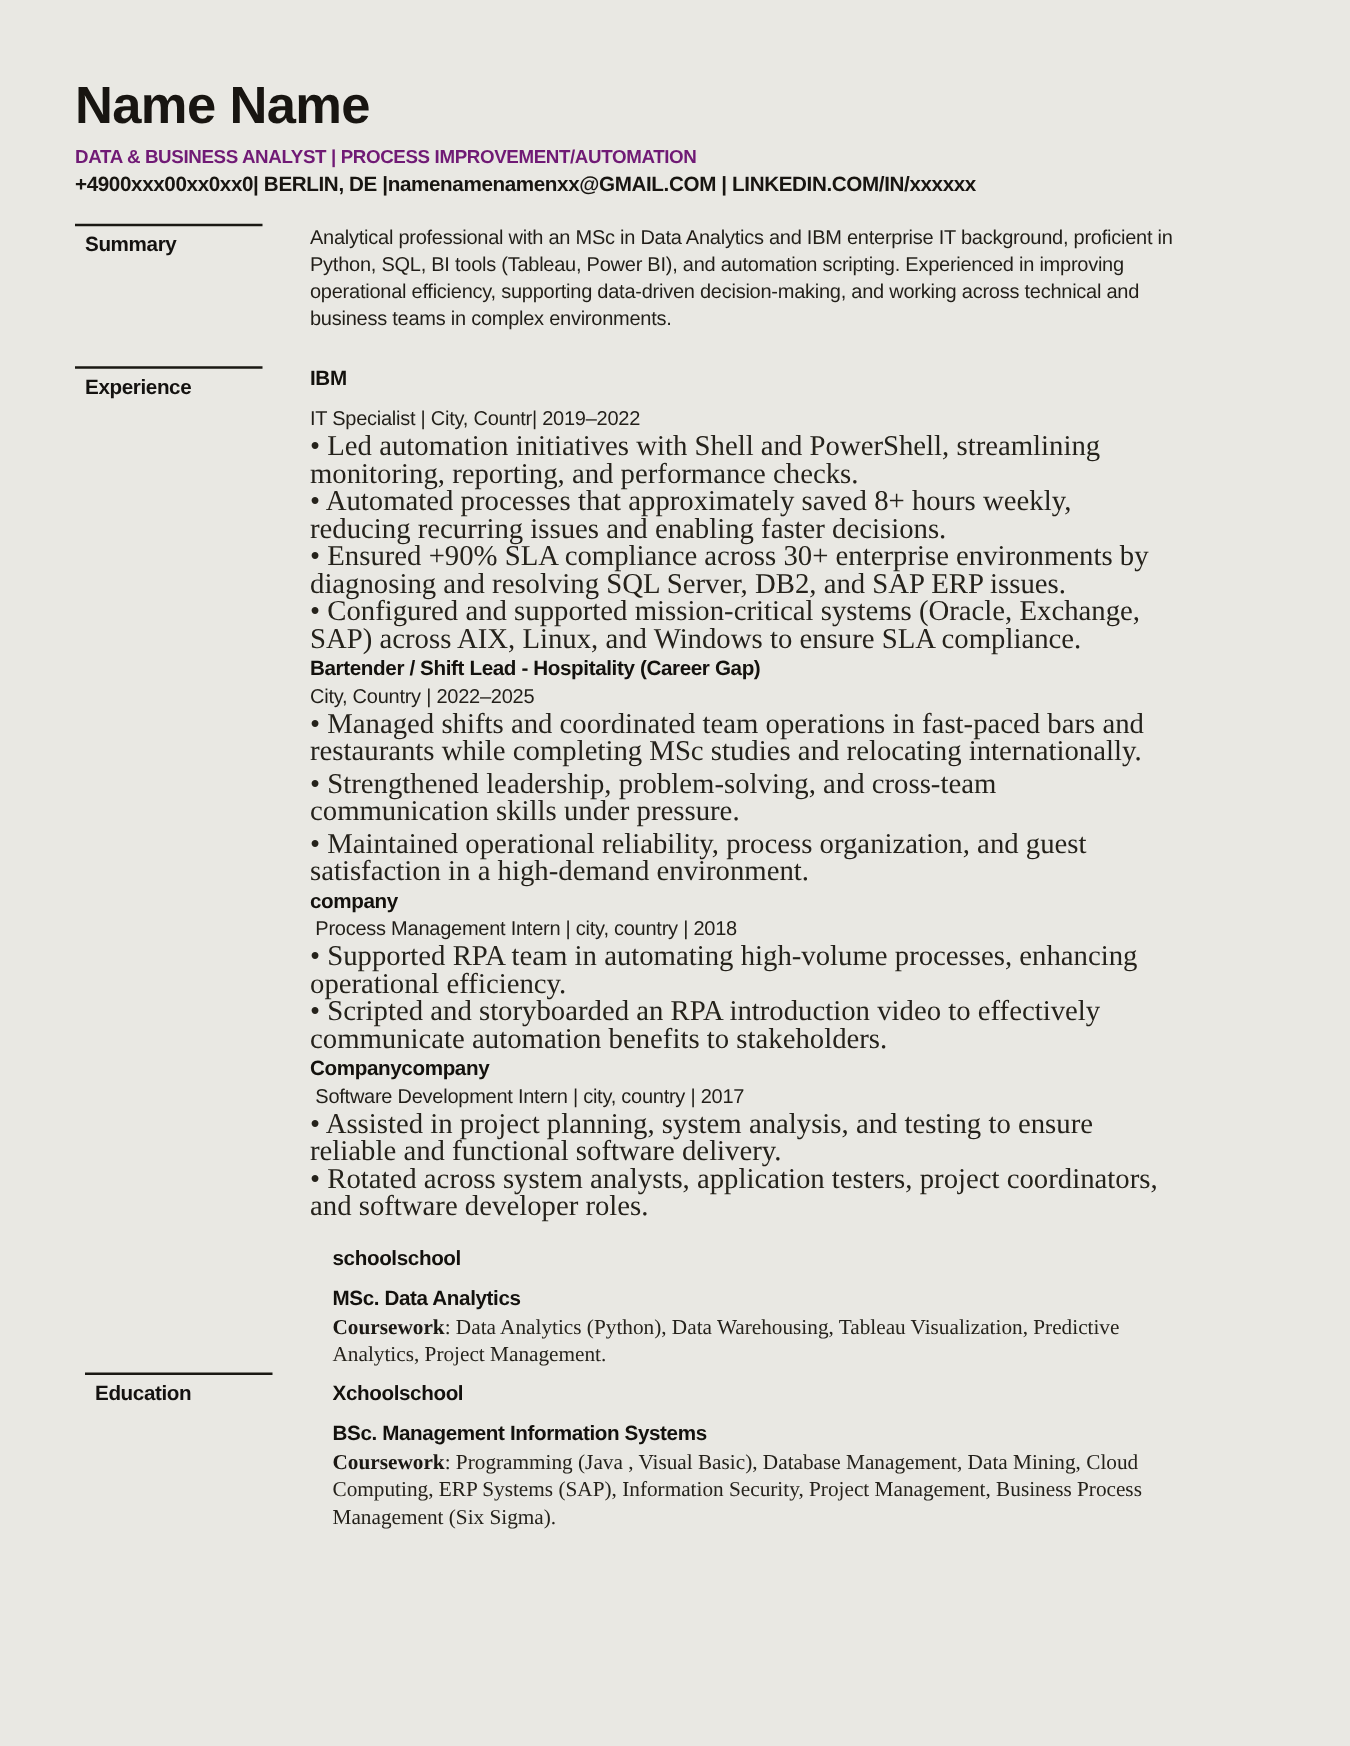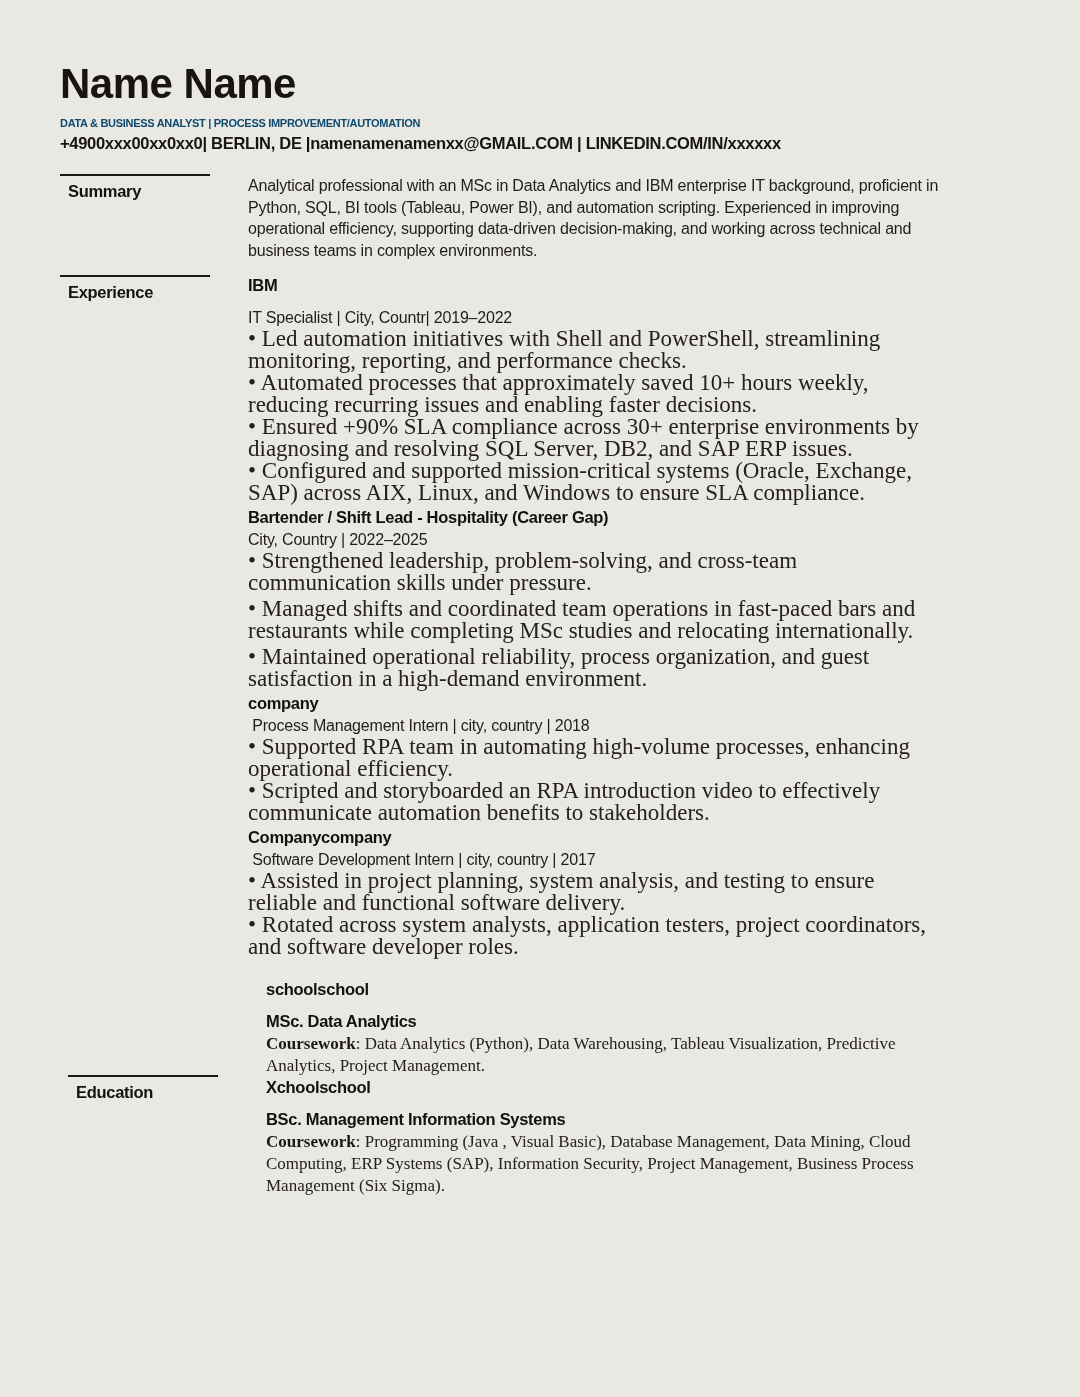--- a/index.html
+++ b/index.html
@@ -27,41 +27,41 @@
     margin: 0;
     font-family: "Liberation Sans", sans-serif;
     font-size: 42px;
     font-weight: 700;
     letter-spacing: -0.5px;
     line-height: 48px;
     color: #181511;
   }
   .headline {
     margin-top: 9px;
-    font-size: 11px;
-    font-weight: 700;
-    letter-spacing: -0.3px;
-    color: #0c4a6e;
+    font-size: 15px;
+    font-weight: 700;
+    letter-spacing: -0.3px;
+    color: #701a75;
   }
   .contact-line {
     margin-top: 5px;
     font-size: 16.5px;
     font-weight: 700;
     letter-spacing: -0.3px;
     color: #181511;
     white-space: pre-wrap;
   }
 
   
   .section-row {
     display: flex;
     align-items: flex-start;
   }
   .sec-summary    { margin-top: 21px; }
-  .sec-experience { margin-top: 14px; }
+  .sec-experience { margin-top: 27px; }
   .sec-education  { margin-top: 18px; align-items: center; }
 
   .label-col {
     width: 188px;
     flex: 0 0 188px;
   }
   .label-rule {
     width: 150px;
     height: 0;
     border-top: 2px solid #1a1813;
@@ -113,21 +113,21 @@
   .bullet {
     margin: 0;
     font-family: "Liberation Serif", serif;
     font-size: 23px;
     line-height: 22px;
     color: #25221b;
   }
   .bullets-spaced .bullet + .bullet { margin-top: 4px; }
 
   
-  .edu-item + .edu-item { }
+  .edu-item + .edu-item { margin-top: 10px; }
   .school-name {
     margin: 0;
     font-size: 16.5px;
     font-weight: 700;
     letter-spacing: -0.3px;
     line-height: 21px;
     color: #13110d;
   }
   .degree-name {
     margin: 11px 0 0 0;
@@ -175,32 +175,32 @@
       <div class="label-rule"></div>
       <div class="label-text">Experience</div>
     </div>
     <div class="content-col">
 
       <div class="job job-first">
         <p class="company-name">IBM</p>
         <p class="job-meta">IT Specialist | City, Countr| 2019–2022</p>
         <div class="bullets">
           <p class="bullet">• Led automation initiatives with Shell and PowerShell, streamlining monitoring, reporting, and performance checks.</p>
-          <p class="bullet">• Automated processes that approximately saved 10+ hours weekly, reducing recurring issues and enabling faster decisions.</p>
+          <p class="bullet">• Automated processes that approximately saved 8+ hours weekly, reducing recurring issues and enabling faster decisions.</p>
           <p class="bullet">• Ensured +90% SLA compliance across 30+ enterprise environments by diagnosing and resolving SQL Server, DB2, and SAP ERP issues.</p>
           <p class="bullet">• Configured and supported mission-critical systems (Oracle, Exchange, SAP) across AIX, Linux, and Windows to ensure SLA compliance.</p>
         </div>
       </div>
 
       <div class="job">
         <p class="company-name">Bartender / Shift Lead - Hospitality (Career Gap)</p>
         <p class="job-meta">City, Country | 2022–2025</p>
         <div class="bullets bullets-spaced">
+          <p class="bullet">• Managed shifts and coordinated team operations in fast-paced bars and restaurants while completing MSc studies and relocating internationally.</p>
           <p class="bullet">• Strengthened leadership, problem-solving, and cross-team communication skills under pressure.</p>
-          <p class="bullet">• Managed shifts and coordinated team operations in fast-paced bars and restaurants while completing MSc studies and relocating internationally.</p>
           <p class="bullet">• Maintained operational reliability, process organization, and guest satisfaction in a high-demand environment.</p>
         </div>
       </div>
 
       <div class="job">
         <p class="company-name">company</p>
         <p class="job-meta"> Process Management Intern | city, country | 2018</p>
         <div class="bullets">
           <p class="bullet">• Supported RPA team in automating high-volume processes, enhancing operational efficiency.</p>
           <p class="bullet">• Scripted and storyboarded an RPA introduction video to effectively communicate automation benefits to stakeholders.</p>

